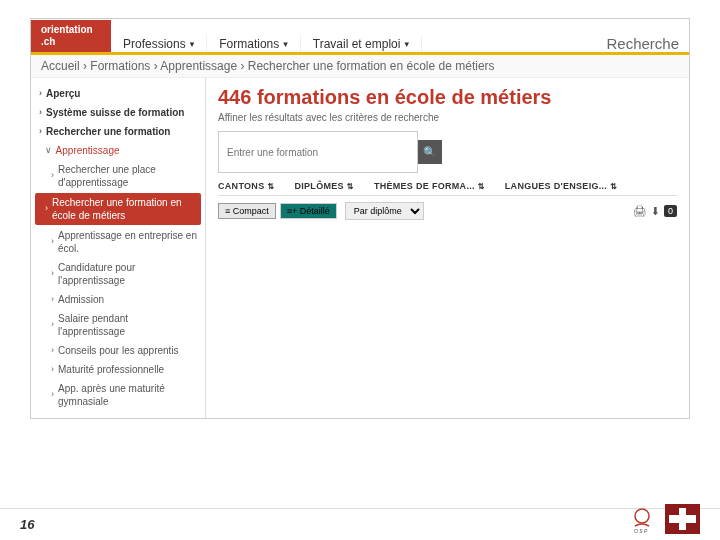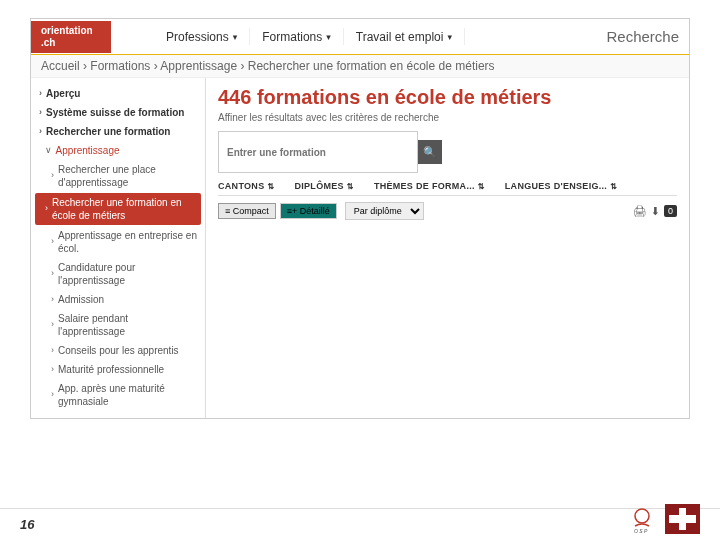--- a/index.html
+++ b/index.html
@@ -36,24 +36,23 @@
       width: 100%;
       border: 1px solid #ccc;
       background: #fff;
       font-size: 11px;
     }
 
     
     .nav-bar {
       background: #fff;
       display: flex;
-      align-items: center;
+      align-items: flex-end;
       height: 36px;
-      border-bottom: 1px solid #eab308;
-      gap: 43px;
+      border-bottom: 3px solid #eab308;
     }
     .nav-logo {
       background: #c0392b;
       color: #fff;
       padding: 4px 10px;
       display: flex;
       flex-direction: column;
       justify-content: center;
       font-size: 12px;
       font-weight: bold;
@@ -173,21 +172,20 @@
       align-items: center;
       margin-bottom: 8px;
     }
     .search-input {
       border: 1px solid #ccc;
       padding: 20px 8px;
       font-size: 10px;
       color: #aaa;
       width: 200px;
       height: 40px;
-      font-weight: bold;
     }
     .search-btn {
       background: #555;
       border: none;
       color: #fff;
       width: 24px;
       height: 24px;
       cursor: pointer;
       font-size: 11px;
       display: flex;

